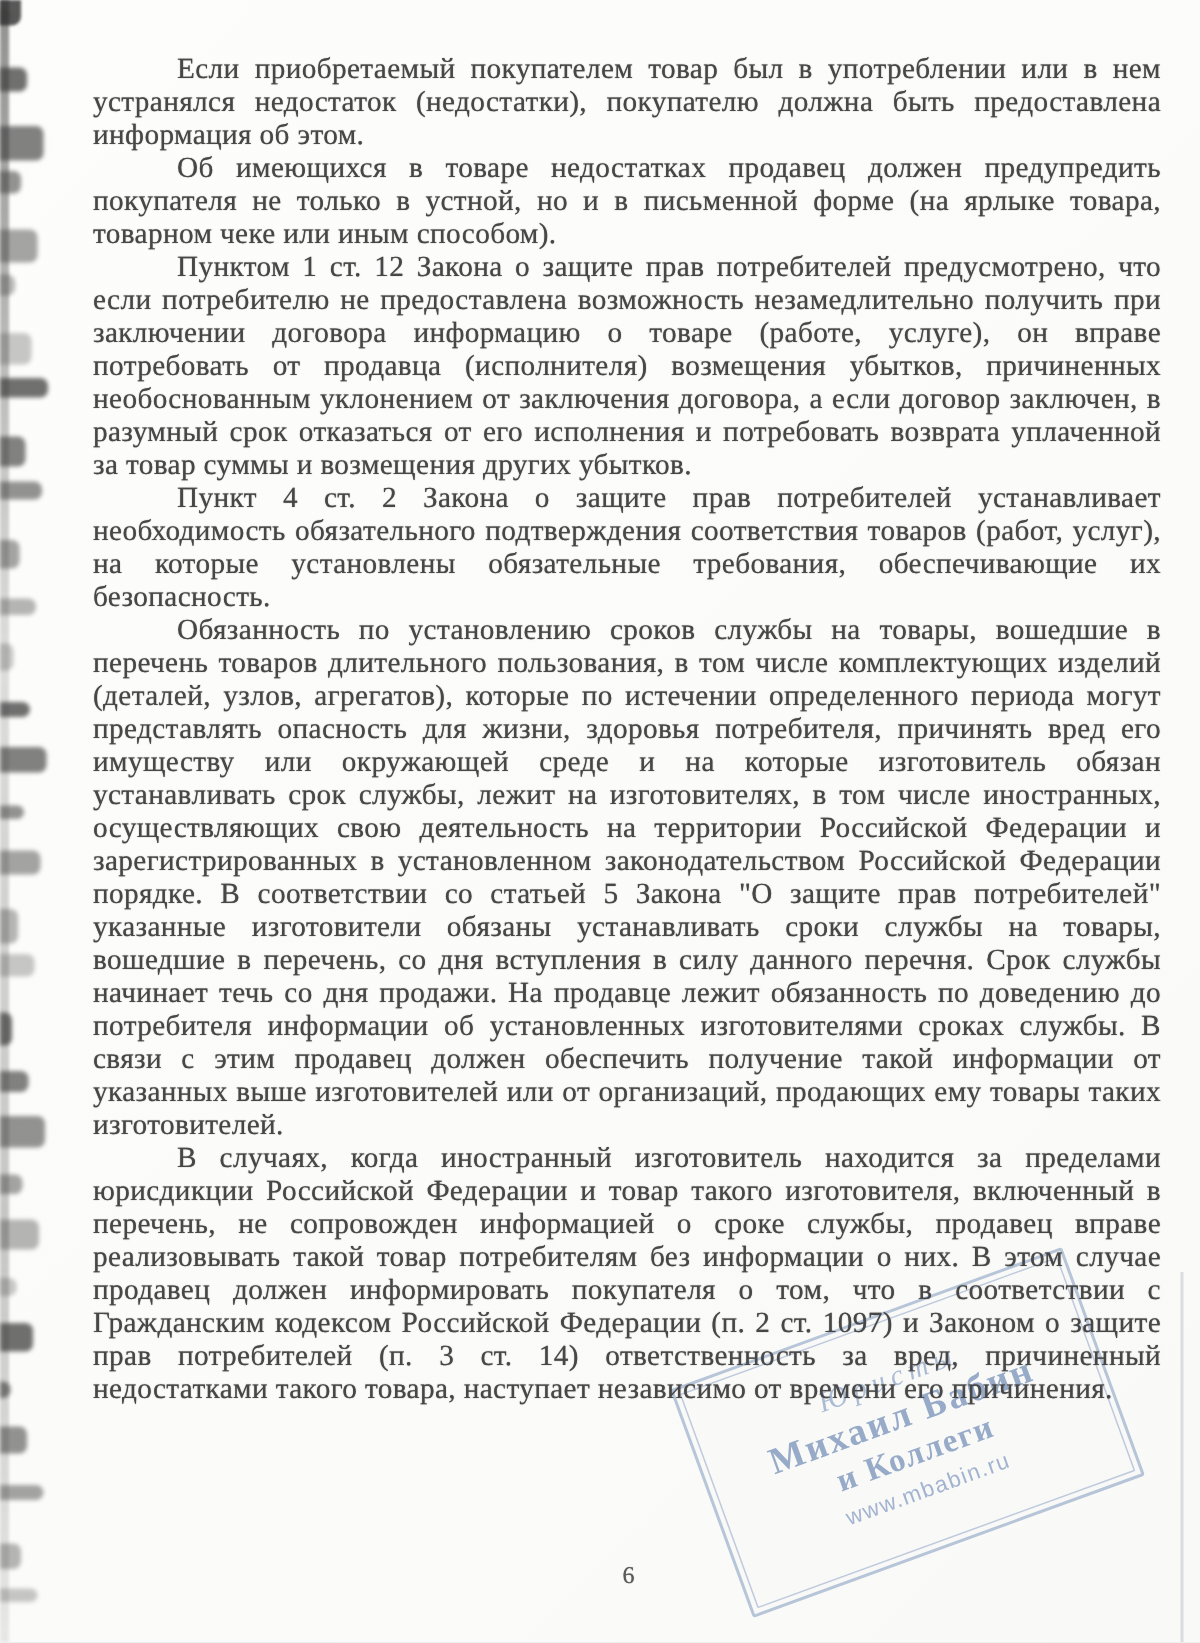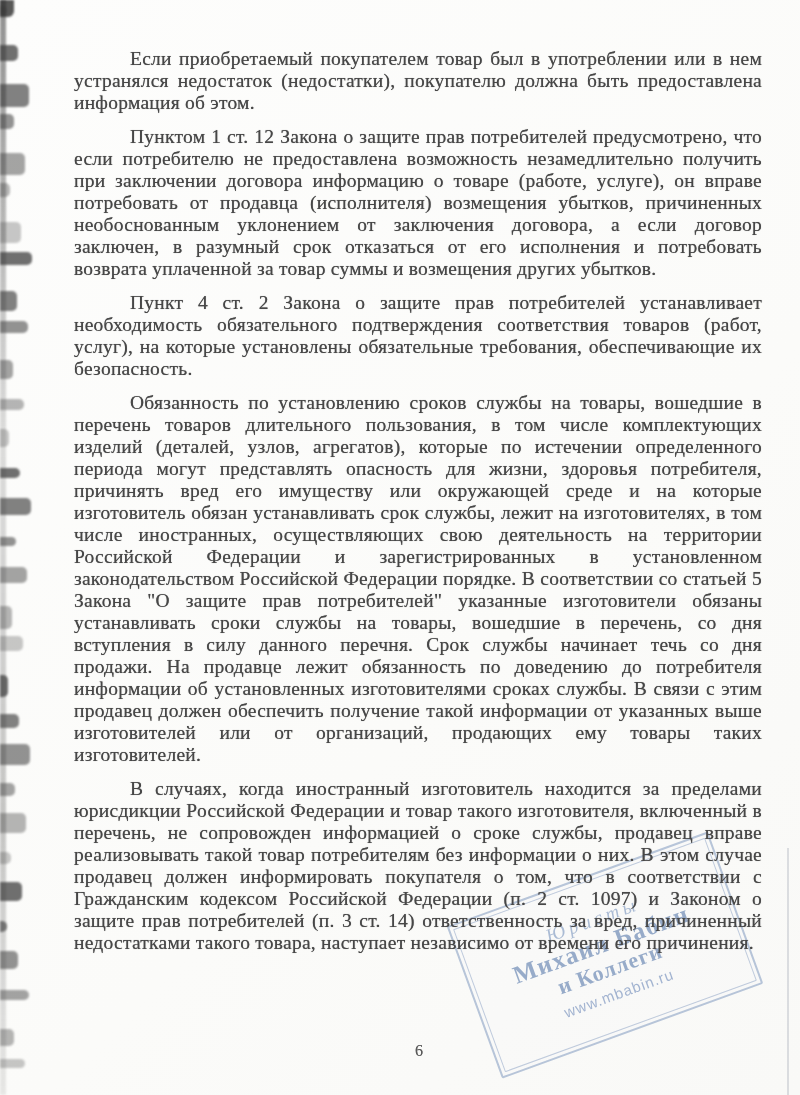--- a/index.html
+++ b/index.html
@@ -15,21 +15,21 @@
   .text-body{
     position:absolute;left:62px;top:36px;width:712px;
     z-index:4;
     color:#474747;
     font-size:19.5px;
     line-height:22px;
     text-align:justify;
     text-shadow:0 0 .7px rgba(70,70,70,.8);
     letter-spacing:.25px;
   }
-  .text-body p{margin:12px;text-indent:56px;}
+  .text-body p{margin:0;text-indent:56px;}
   
   .page-number{
     position:absolute;left:404px;top:1042px;width:30px;
     z-index:4;text-align:center;
     font-size:16px;color:#5a5a5a;
     text-shadow:0 0 .6px rgba(90,90,90,.8);
   }
   
   .stamp{
     position:absolute;left:466px;top:874px;width:274px;height:158px;
@@ -115,20 +115,21 @@
     <div class="stamp-inner">
       <div class="stamp-line1">Юристы</div>
       <div class="stamp-line2">Михаил Бабин</div>
       <div class="stamp-line3">и Коллеги</div>
       <div class="stamp-url">www.mbabin.ru</div>
     </div>
   </div>
 
   <div class="text-body">
     <p>Если приобретаемый покупателем товар был в употреблении или в нем устранялся недостаток (недостатки), покупателю должна быть предоставлена информация об этом.</p>
+    <p>Об имеющихся в товаре недостатках продавец должен предупредить покупателя не только в устной, но и в письменной форме (на ярлыке товара, товарном чеке или иным способом).</p>
     <p>Пунктом 1 ст. 12 Закона о защите прав потребителей предусмотрено, что если потребителю не предоставлена возможность незамедлительно получить при заключении договора информацию о товаре (работе, услуге), он вправе потребовать от продавца (исполнителя) возмещения убытков, причиненных необоснованным уклонением от заключения договора, а если договор заключен, в разумный срок отказаться от его исполнения и потребовать возврата уплаченной за товар суммы и возмещения других убытков.</p>
     <p>Пункт 4 ст. 2 Закона о защите прав потребителей устанавливает необходимость обязательного подтверждения соответствия товаров (работ, услуг), на которые установлены обязательные требования, обеспечивающие их безопасность.</p>
     <p>Обязанность по установлению сроков службы на товары, вошедшие в перечень товаров длительного пользования, в том числе комплектующих изделий (деталей, узлов, агрегатов), которые по истечении определенного периода могут представлять опасность для жизни, здоровья потребителя, причинять вред его имуществу или окружающей среде и на которые изготовитель обязан устанавливать срок службы, лежит на изготовителях, в том числе иностранных, осуществляющих свою деятельность на территории Российской Федерации и зарегистрированных в установленном законодательством Российской Федерации порядке. В соответствии со статьей 5 Закона "О защите прав потребителей" указанные изготовители обязаны устанавливать сроки службы на товары, вошедшие в перечень, со дня вступления в силу данного перечня. Срок службы начинает течь со дня продажи. На продавце лежит обязанность по доведению до потребителя информации об установленных изготовителями сроках службы. В связи с этим продавец должен обеспечить получение такой информации от указанных выше изготовителей или от организаций, продающих ему товары таких изготовителей.</p>
     <p>В случаях, когда иностранный изготовитель находится за пределами юрисдикции Российской Федерации и товар такого изготовителя, включенный в перечень, не сопровожден информацией о сроке службы, продавец вправе реализовывать такой товар потребителям без информации о них. В этом случае продавец должен информировать покупателя о том, что в соответствии с Гражданским кодексом Российской Федерации (п. 2 ст. 1097) и Законом о защите прав потребителей (п. 3 ст. 14) ответственность за вред, причиненный недостатками такого товара, наступает независимо от времени его причинения.</p>
   </div>
 
   <div class="page-number">6</div>
 
 </div>
 

